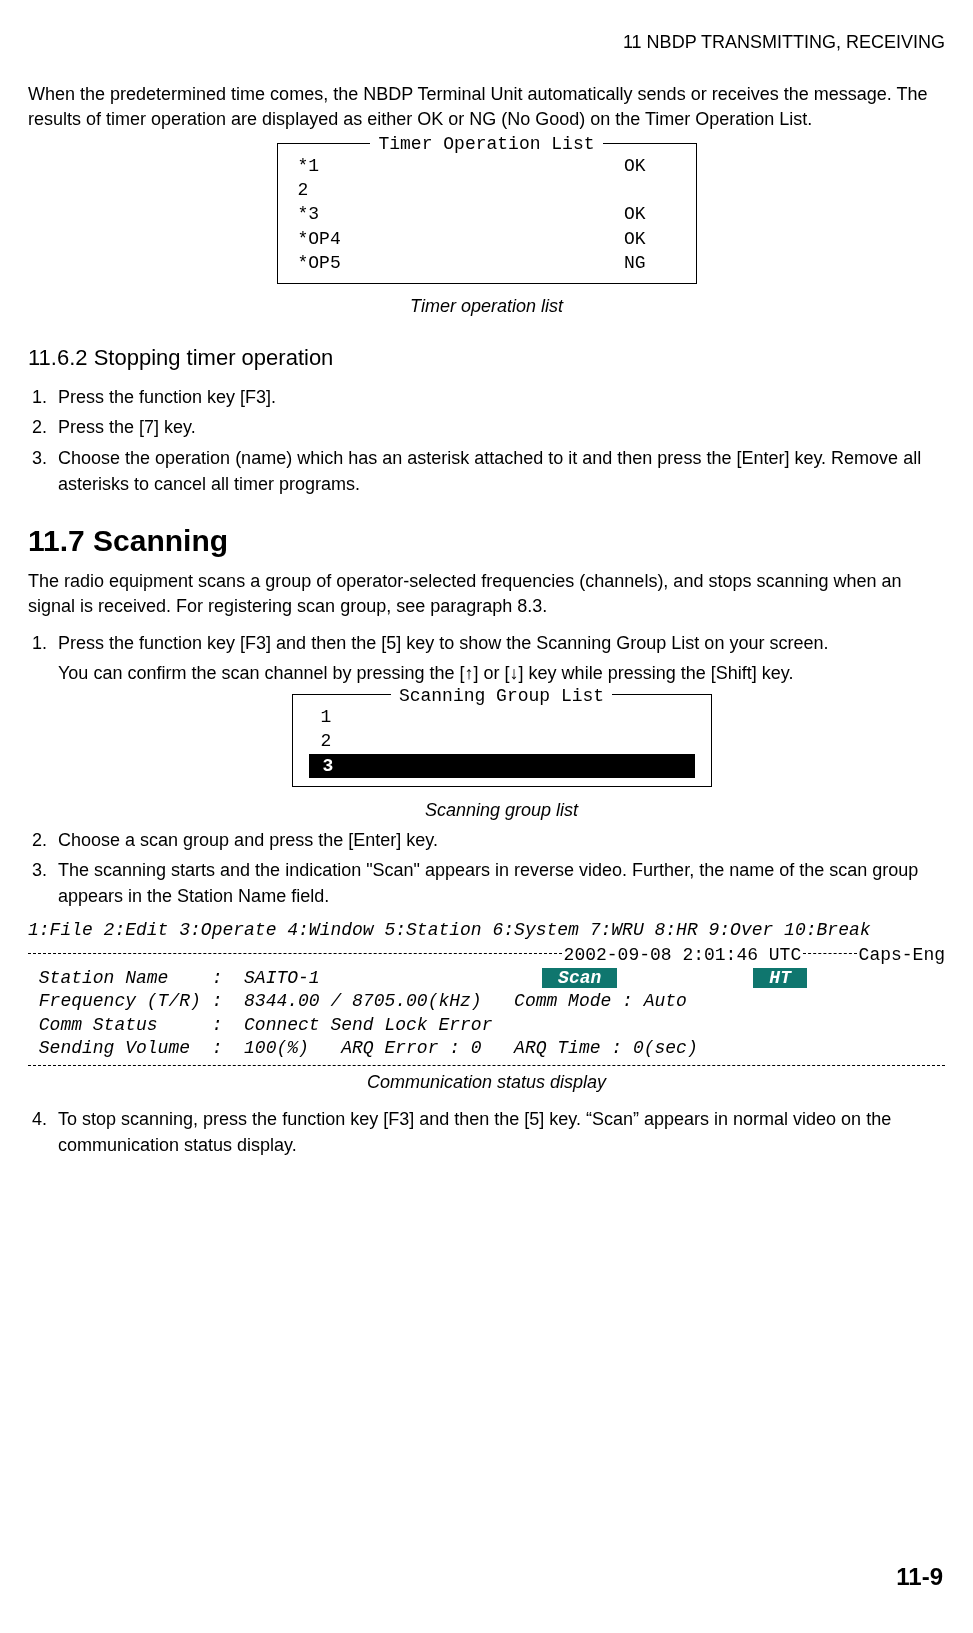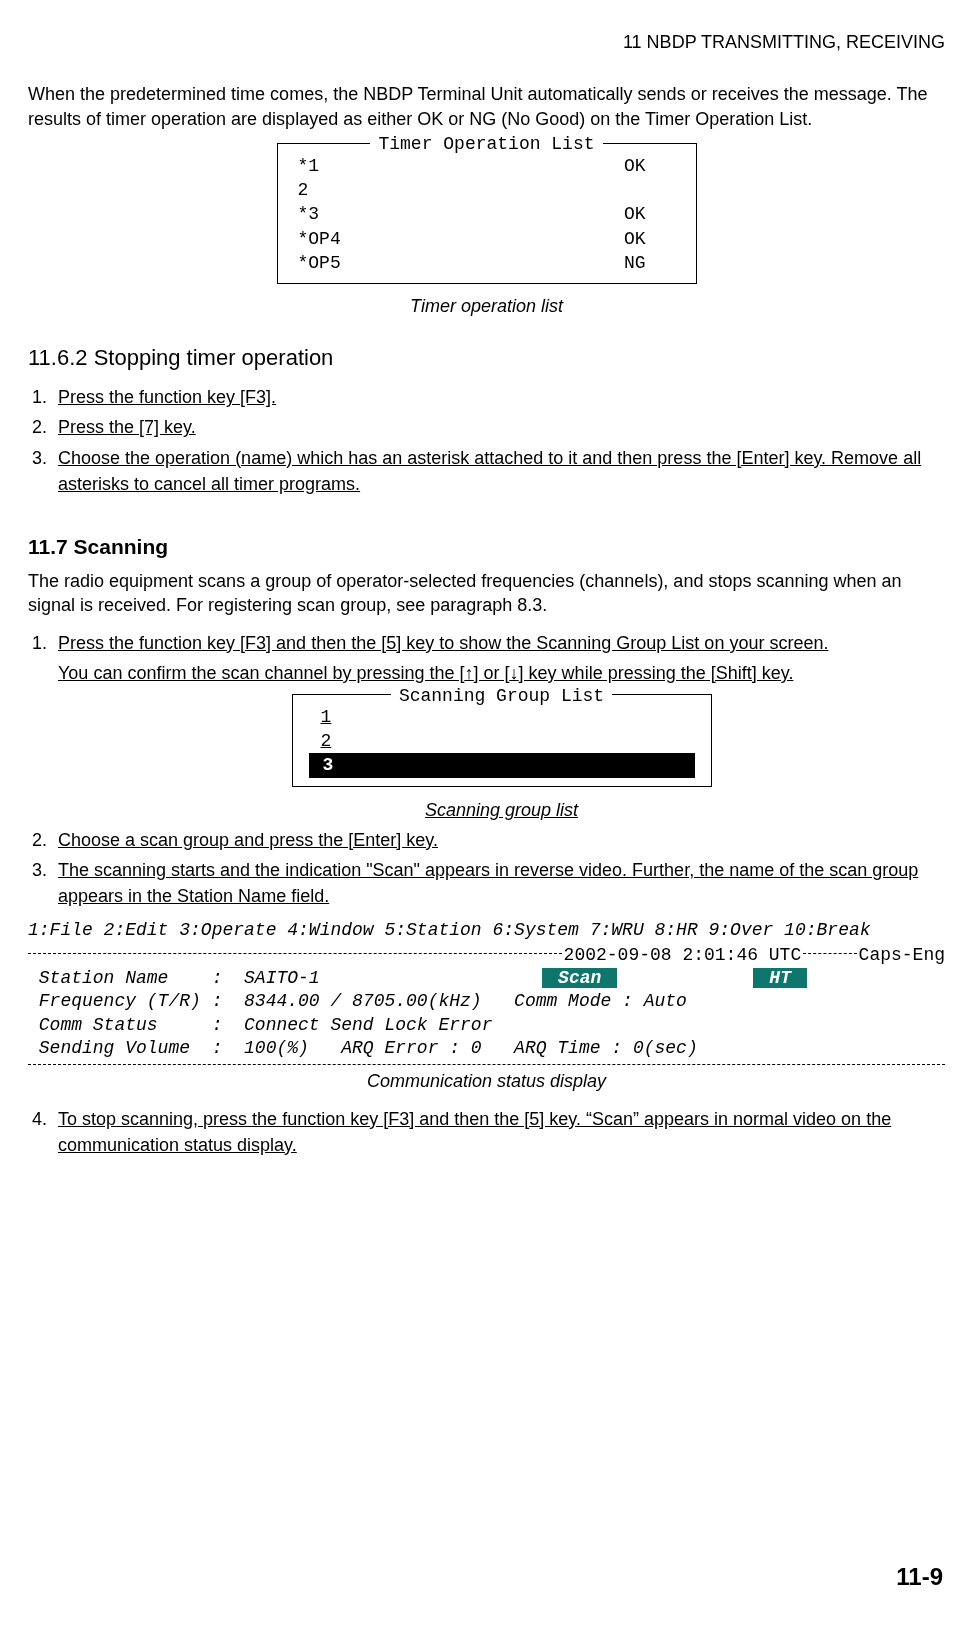--- a/index.html
+++ b/index.html
@@ -60,28 +60,27 @@
     font-style: italic;
     font-size: 18px;
     margin: 10px 0 24px 0;
   }
   h3.sub {
     font-size: 22px;
     font-weight: normal;
     margin: 22px 0 8px 0;
   }
   h2.big {
-    font-size: 21px;
-    font-weight: bold;
-    margin: 36px 0 8px 0;
+    font-size: 30px;
+    font-weight: bold;
+    margin: 24px 0 8px 0;
   }
   ol.steps {
     margin: 12px 0 0 0;
     padding-left: 24px;
-    text-decoration: underline;
   }
   ol.steps > li {
     margin-bottom: 4px;
     padding-left: 6px;
     line-height: 1.45;
   }
   .sub-indent {
     margin-top: 4px;
   }
   .scan-box {

